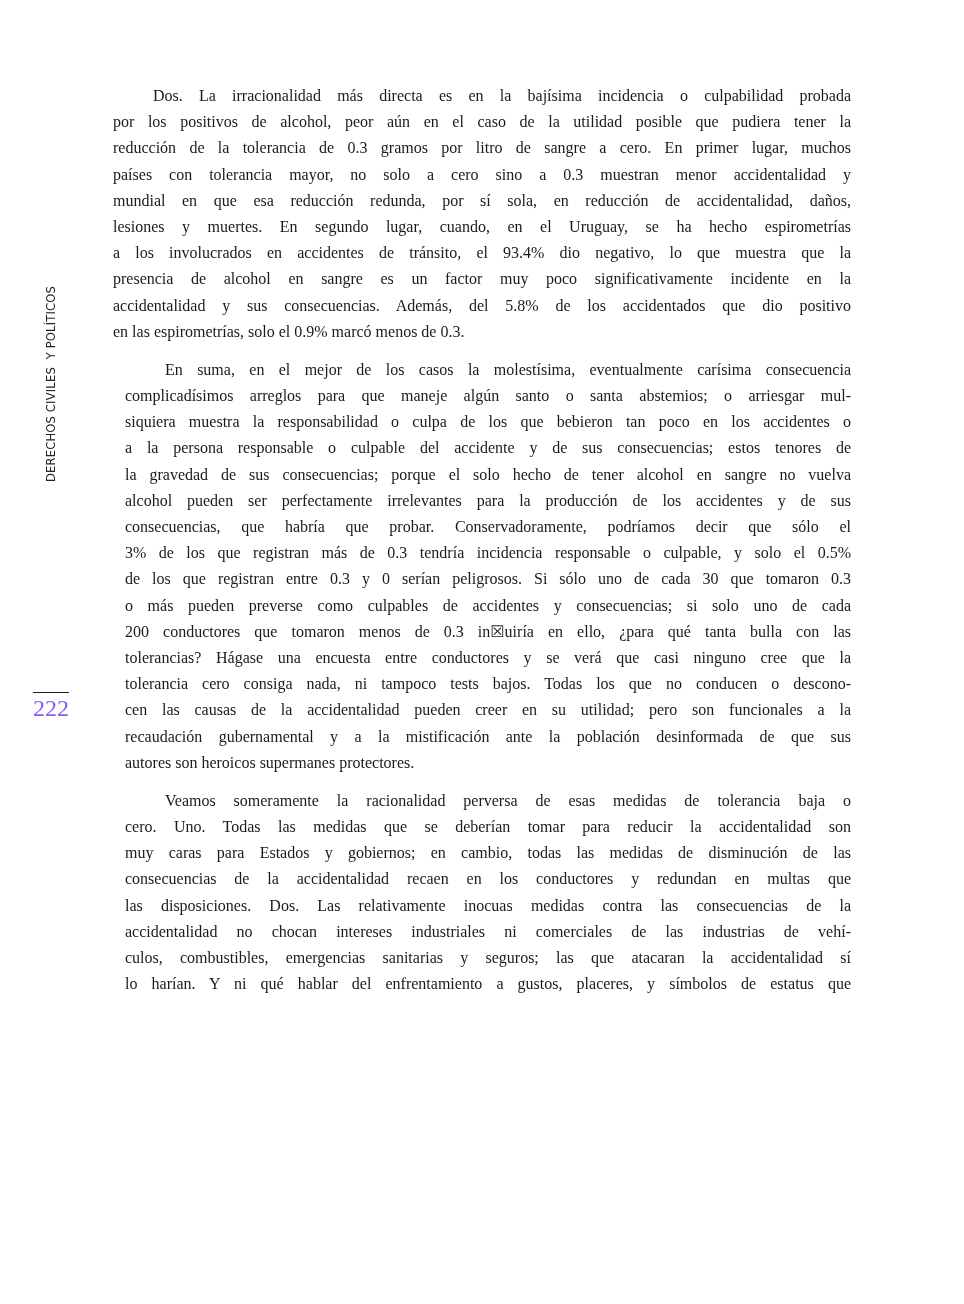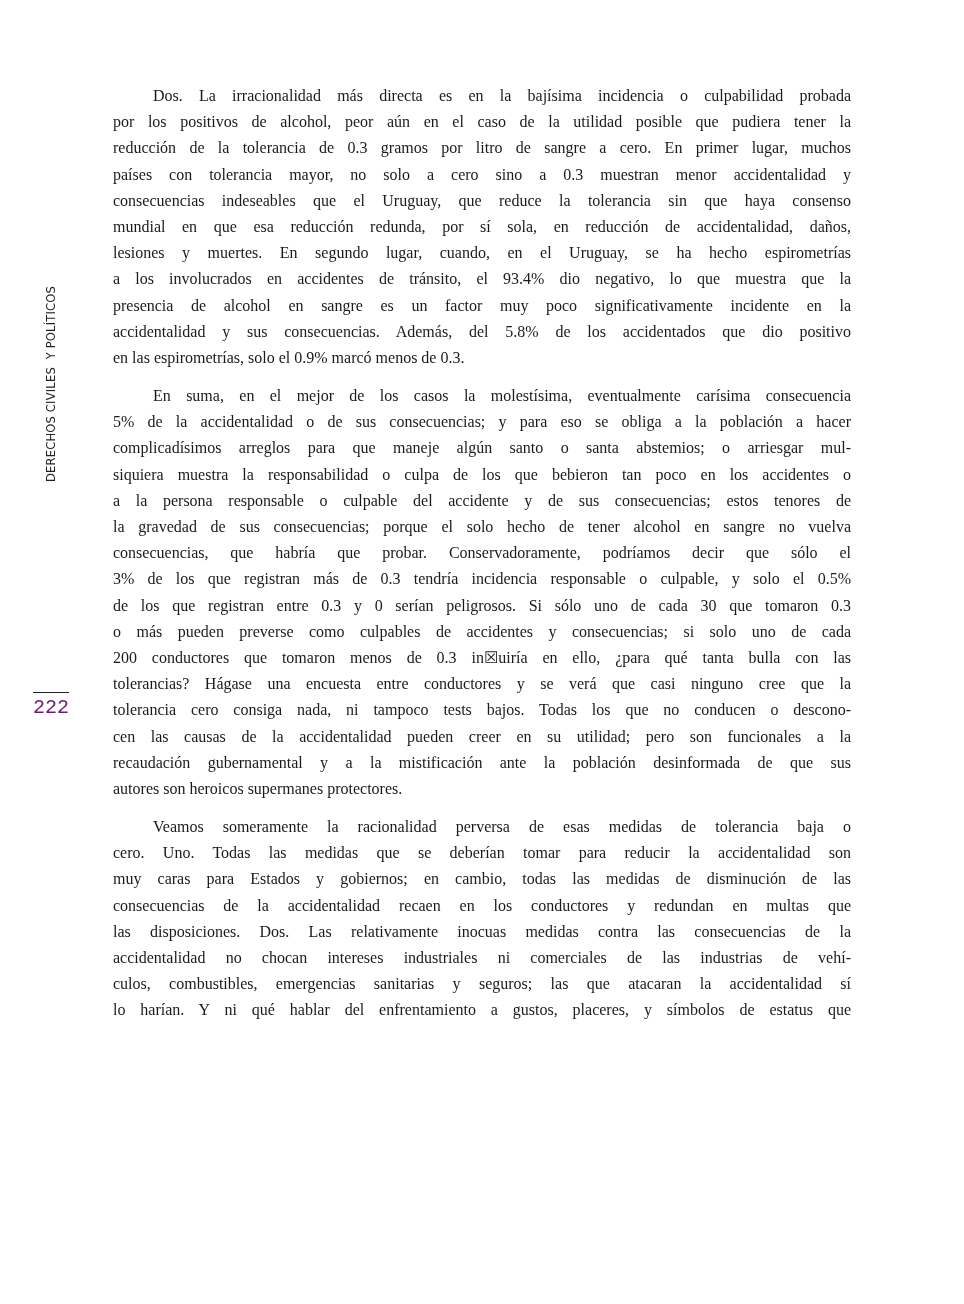--- a/index.html
+++ b/index.html
@@ -6,27 +6,27 @@
   body { width: 964px; height: 1304px; position: relative; overflow: hidden; }
   .page { position: absolute; left: 0; top: 0; width: 964px; height: 1304px; background: #fff; }
   .running-head {
     position: absolute; left: 44px; top: 482px;
     transform-origin: left top; transform: rotate(-90deg);
     font-family: "DejaVu Sans", sans-serif; font-size: 11.5px; letter-spacing: 0.2px;
     color: #222; white-space: pre;
   }
   .folio { position: absolute; left: 32px; top: 692px; width: 38px; text-align: center; }
   .folio-rule { height: 1px; background: #222; width: 36px; margin: 0 auto 4px auto; }
-  .folio-num { font-family: Liberation Mono, monospace; font-size: 20px; color: #701a75; line-height: 22px; }
+  .folio-num { font-family: Liberation Serif, serif; font-size: 24px; color: #8b5cf6; line-height: 22px; }
   .body-text {
     position: absolute; left: 113px; top: 83px; width: 738px;
     font-family: Liberation Serif, serif; font-size: 16px; color: #1a1a1a;
   }
   .para { margin: 0; }
-  .para + .para { margin-top: 12px; }
+  .para + .para { margin-top: 12px; margin-left: 12px; }
   .line {
     display: block; height: 26.2px; line-height: 26.2px;
     text-align: justify; text-align-last: justify; white-space: nowrap;
   }
   .line.first { text-indent: 40px; }
   .line.last { text-align-last: left; }
 </style>
 </head>
 <body>
 
@@ -37,35 +37,34 @@
     <div class="folio-rule"></div>
     <div class="folio-num">222</div>
   </div>
 
   <div class="body-text">
     <p class="para">
         <span class="line first">Dos. La irracionalidad más directa es en la bajísima incidencia o culpabilidad probada</span>
         <span class="line">por los positivos de alcohol, peor aún en el caso de la utilidad posible que pudiera tener la</span>
         <span class="line">reducción de la tolerancia de 0.3 gramos por litro de sangre a cero. En primer lugar, muchos</span>
         <span class="line">países con tolerancia mayor, no solo a cero sino a 0.3 muestran menor accidentalidad y</span>
-        <span class="line">consecuencias indeseables que el Uruguay, que reduce la tolerancia sin que haya consenso</span>
         <span class="line">mundial en que esa reducción redunda, por sí sola, en reducción de accidentalidad, daños,</span>
         <span class="line">lesiones y muertes. En segundo lugar, cuando, en el Uruguay, se ha hecho espirometrías</span>
         <span class="line">a los involucrados en accidentes de tránsito, el 93.4% dio negativo, lo que muestra que la</span>
         <span class="line">presencia de alcohol en sangre es un factor muy poco significativamente incidente en la</span>
         <span class="line">accidentalidad y sus consecuencias. Además, del 5.8% de los accidentados que dio positivo</span>
         <span class="line last">en las espirometrías, solo el 0.9% marcó menos de 0.3.</span>
       </p>
     <p class="para">
         <span class="line first">En suma, en el mejor de los casos la molestísima, eventualmente carísima consecuencia</span>
-        <span class="line">5% de la accidentalidad o de sus consecuencias; y para eso se obliga a la población a hacer</span>
         <span class="line">complicadísimos arreglos para que maneje algún santo o santa abstemios; o arriesgar mul-</span>
         <span class="line">siquiera muestra la responsabilidad o culpa de los que bebieron tan poco en los accidentes o</span>
         <span class="line">a la persona responsable o culpable del accidente y de sus consecuencias; estos tenores de</span>
         <span class="line">la gravedad de sus consecuencias; porque el solo hecho de tener alcohol en sangre no vuelva</span>
+        <span class="line">alcohol pueden ser perfectamente irrelevantes para la producción de los accidentes y de sus</span>
         <span class="line">consecuencias, que habría que probar. Conservadoramente, podríamos decir que sólo el</span>
         <span class="line">3% de los que registran más de 0.3 tendría incidencia responsable o culpable, y solo el 0.5%</span>
         <span class="line">de los que registran entre 0.3 y 0 serían peligrosos. Si sólo uno de cada 30 que tomaron 0.3</span>
         <span class="line">o más pueden preverse como culpables de accidentes y consecuencias; si solo uno de cada</span>
         <span class="line">200 conductores que tomaron menos de 0.3 in☒uiría en ello, ¿para qué tanta bulla con las</span>
         <span class="line">tolerancias? Hágase una encuesta entre conductores y se verá que casi ninguno cree que la</span>
         <span class="line">tolerancia cero consiga nada, ni tampoco tests bajos. Todas los que no conducen o descono-</span>
         <span class="line">cen las causas de la accidentalidad pueden creer en su utilidad; pero son funcionales a la</span>
         <span class="line">recaudación gubernamental y a la mistificación ante la población desinformada de que sus</span>
         <span class="line last">autores son heroicos supermanes protectores.</span>

